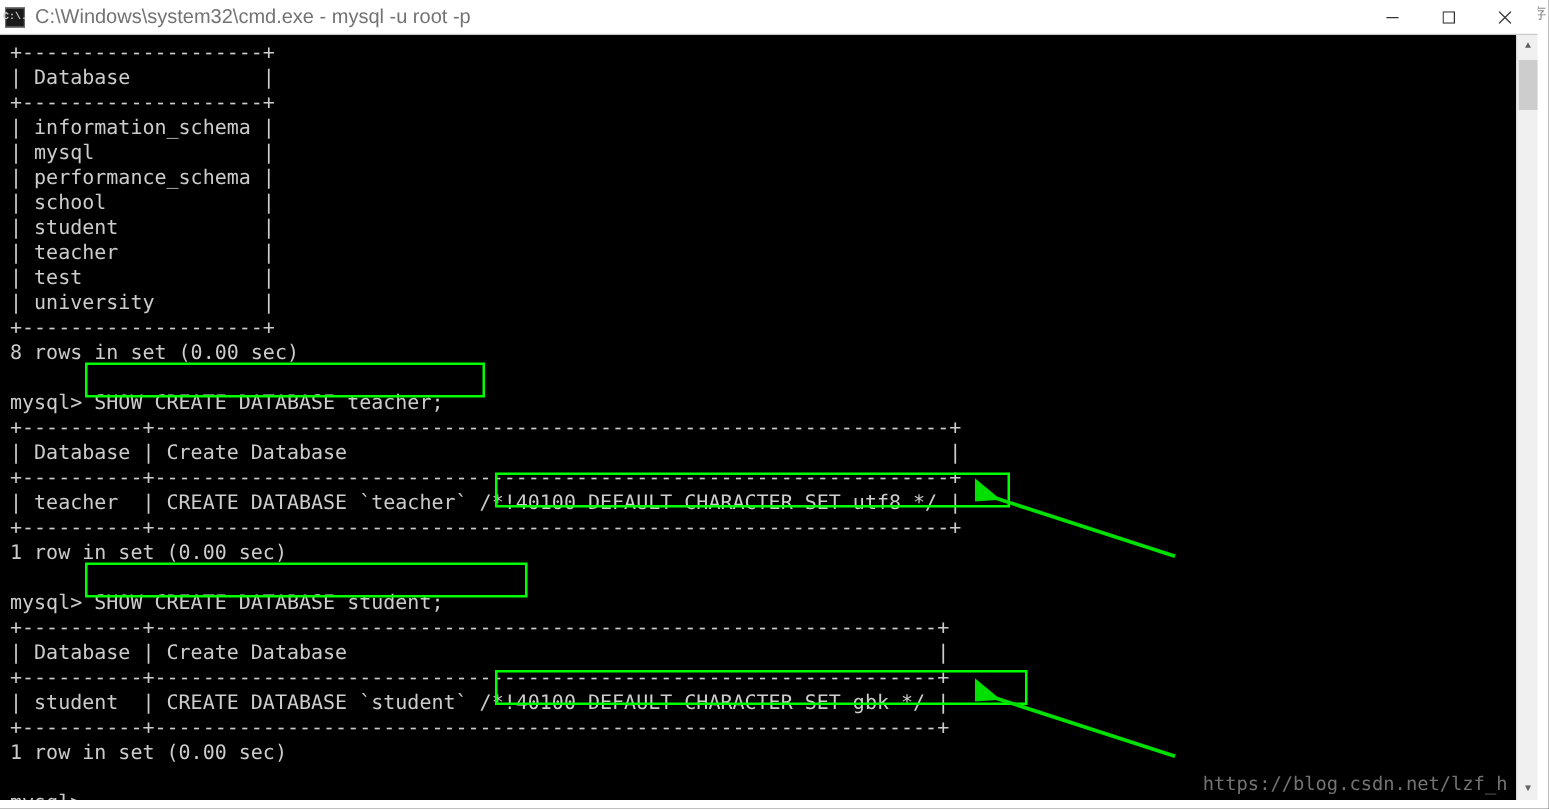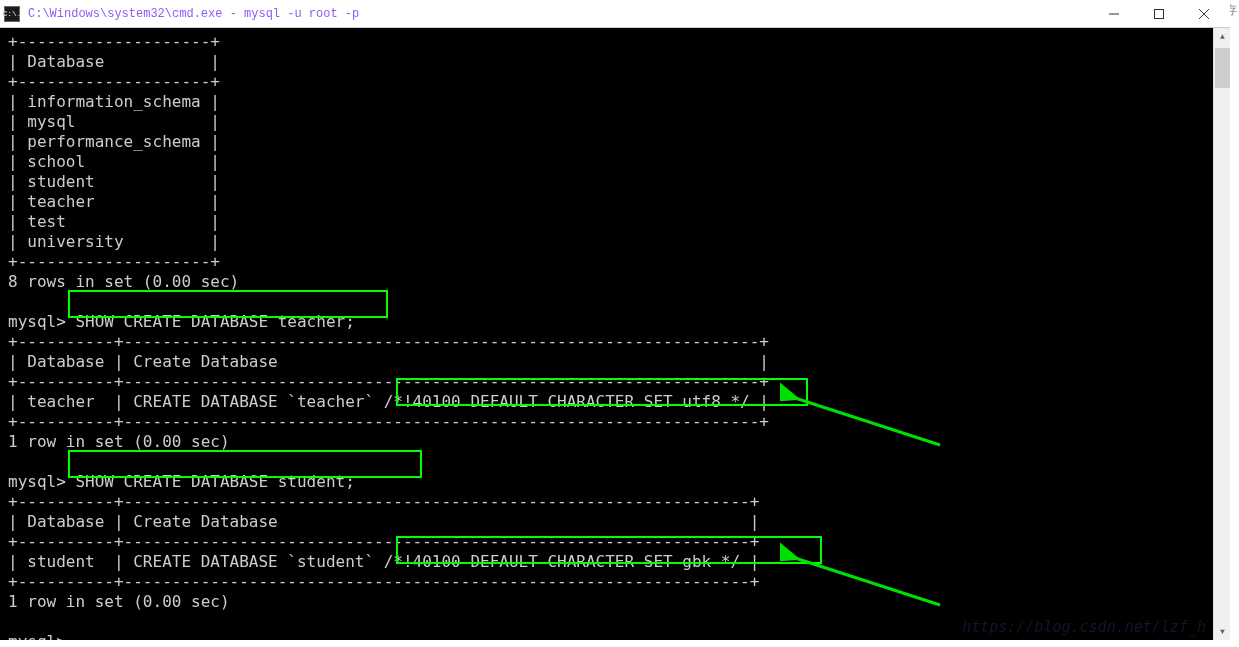--- a/index.html
+++ b/index.html
@@ -36,23 +36,23 @@
       border: 1px solid #666;
       margin-right: 8px;
       display: flex;
       align-items: center;
       justify-content: center;
       font-size: 8px;
       color: #ccc;
       font-weight: bold;
     }
     .titlebar-text {
-      font-family: Liberation Mono, monospace;
-      font-size: 12px;
-      color: #8b5cf6;
+      font-family: Liberation Sans, sans-serif;
+      font-size: 16px;
+      color: #737373;
       flex: 1;
     }
     .window-controls {
       display: flex;
       gap: 0;
     }
     .window-control {
       width: 45px;
       height: 28px;
       display: flex;
@@ -119,24 +119,23 @@
       pointer-events: none;
     }
     .arrow-svg {
       position: absolute;
       pointer-events: none;
     }
     .watermark {
       position: absolute;
       bottom: 4px;
       right: 24px;
-      color: #0f172a;
+      color: #737373;
       font-size: 15px;
       font-family: 'Consolas', monospace;
-      font-style: italic;
     }
     .extra-char {
       position: absolute;
       top: 2px;
       right: 2px;
       font-size: 12px;
       color: #888;
       font-family: 'SimSun', sans-serif;
     }
   </style>

